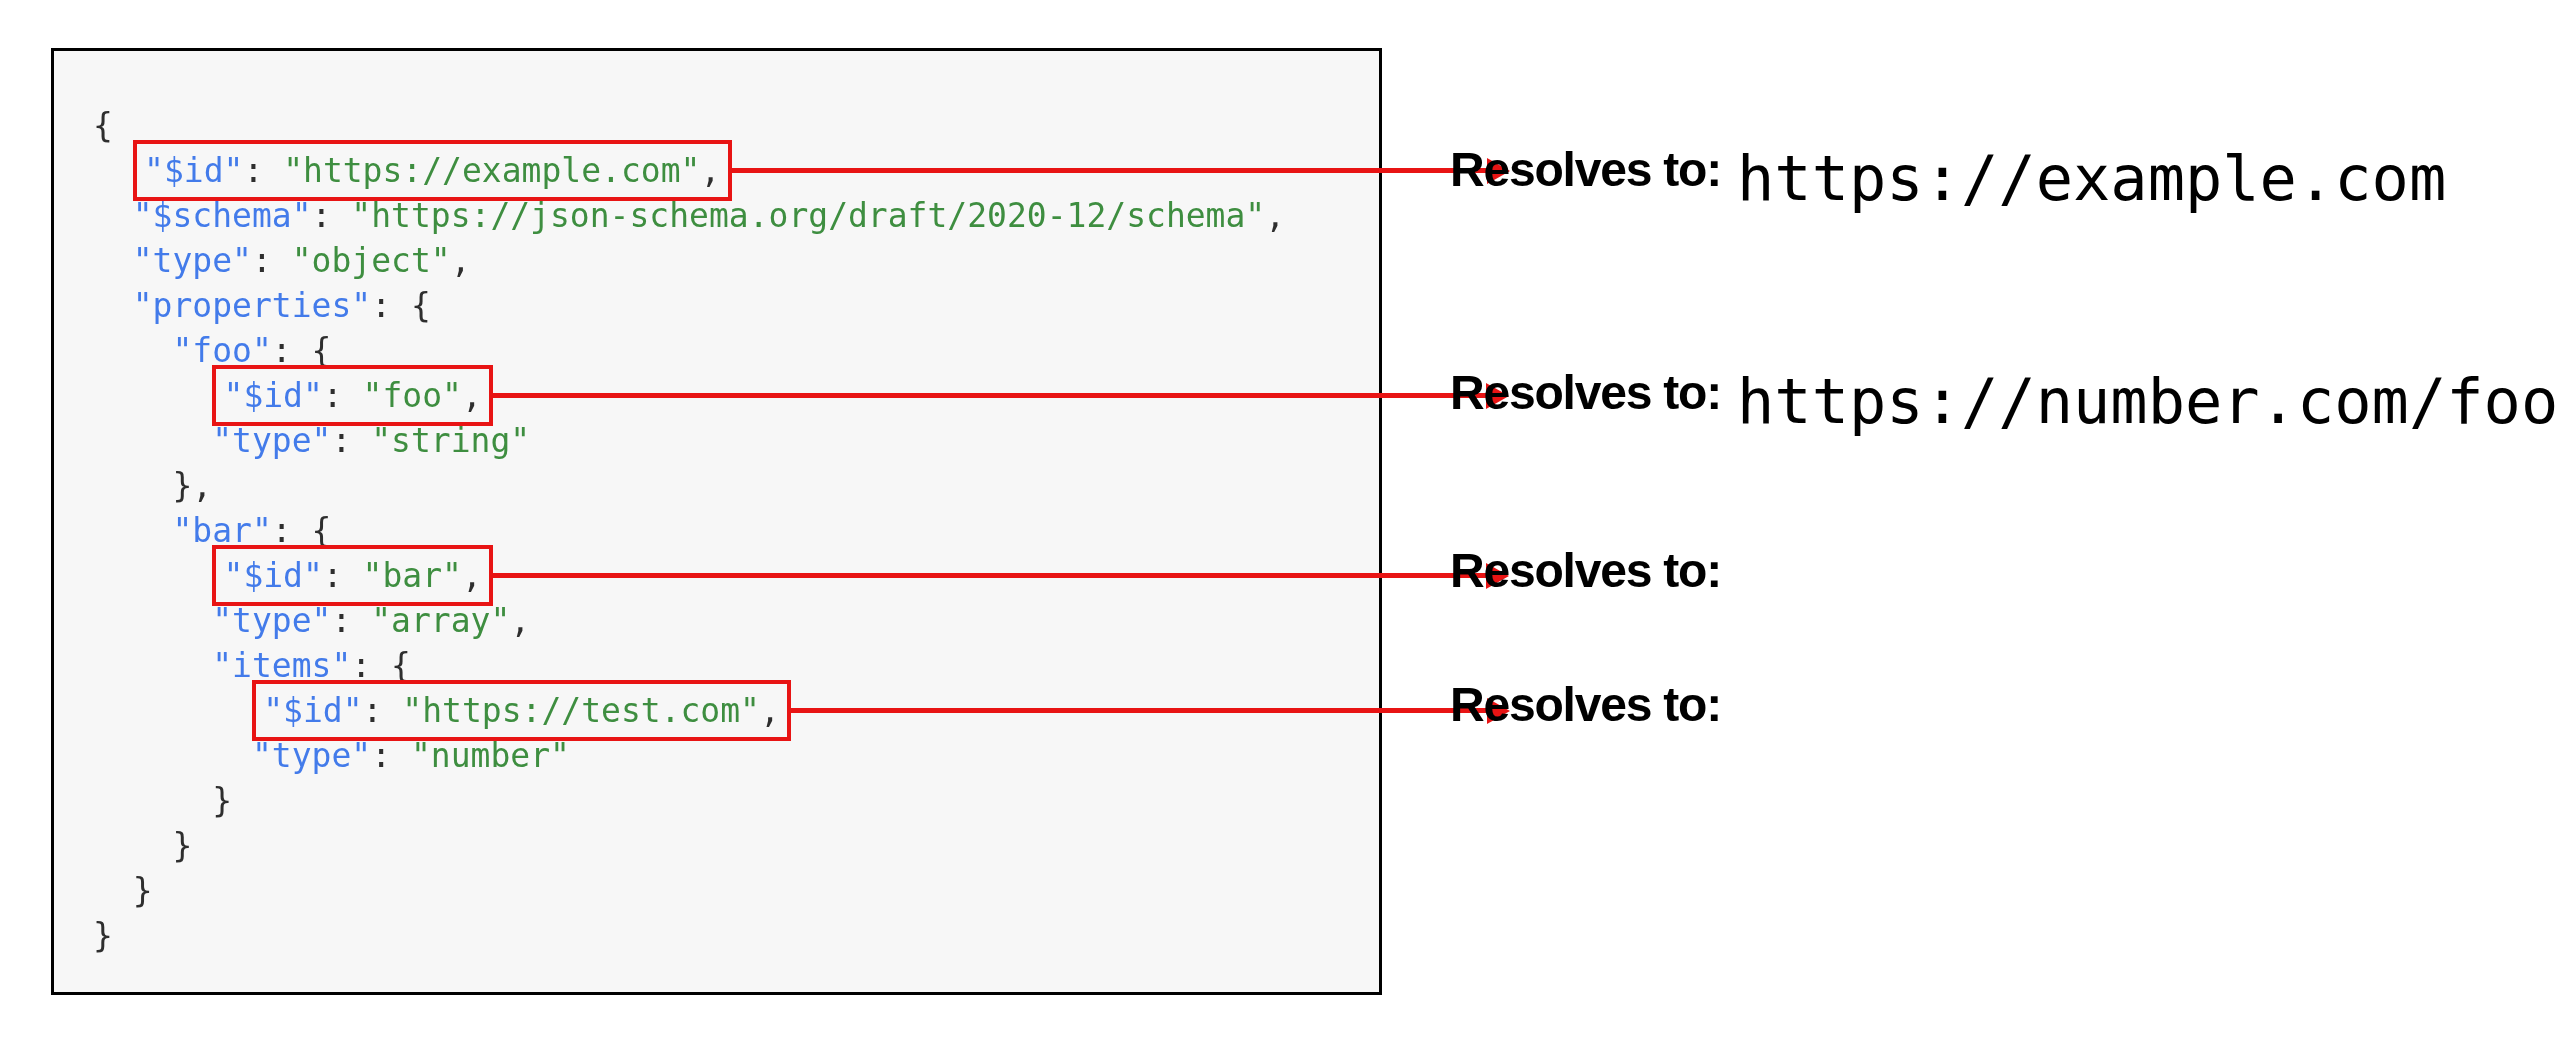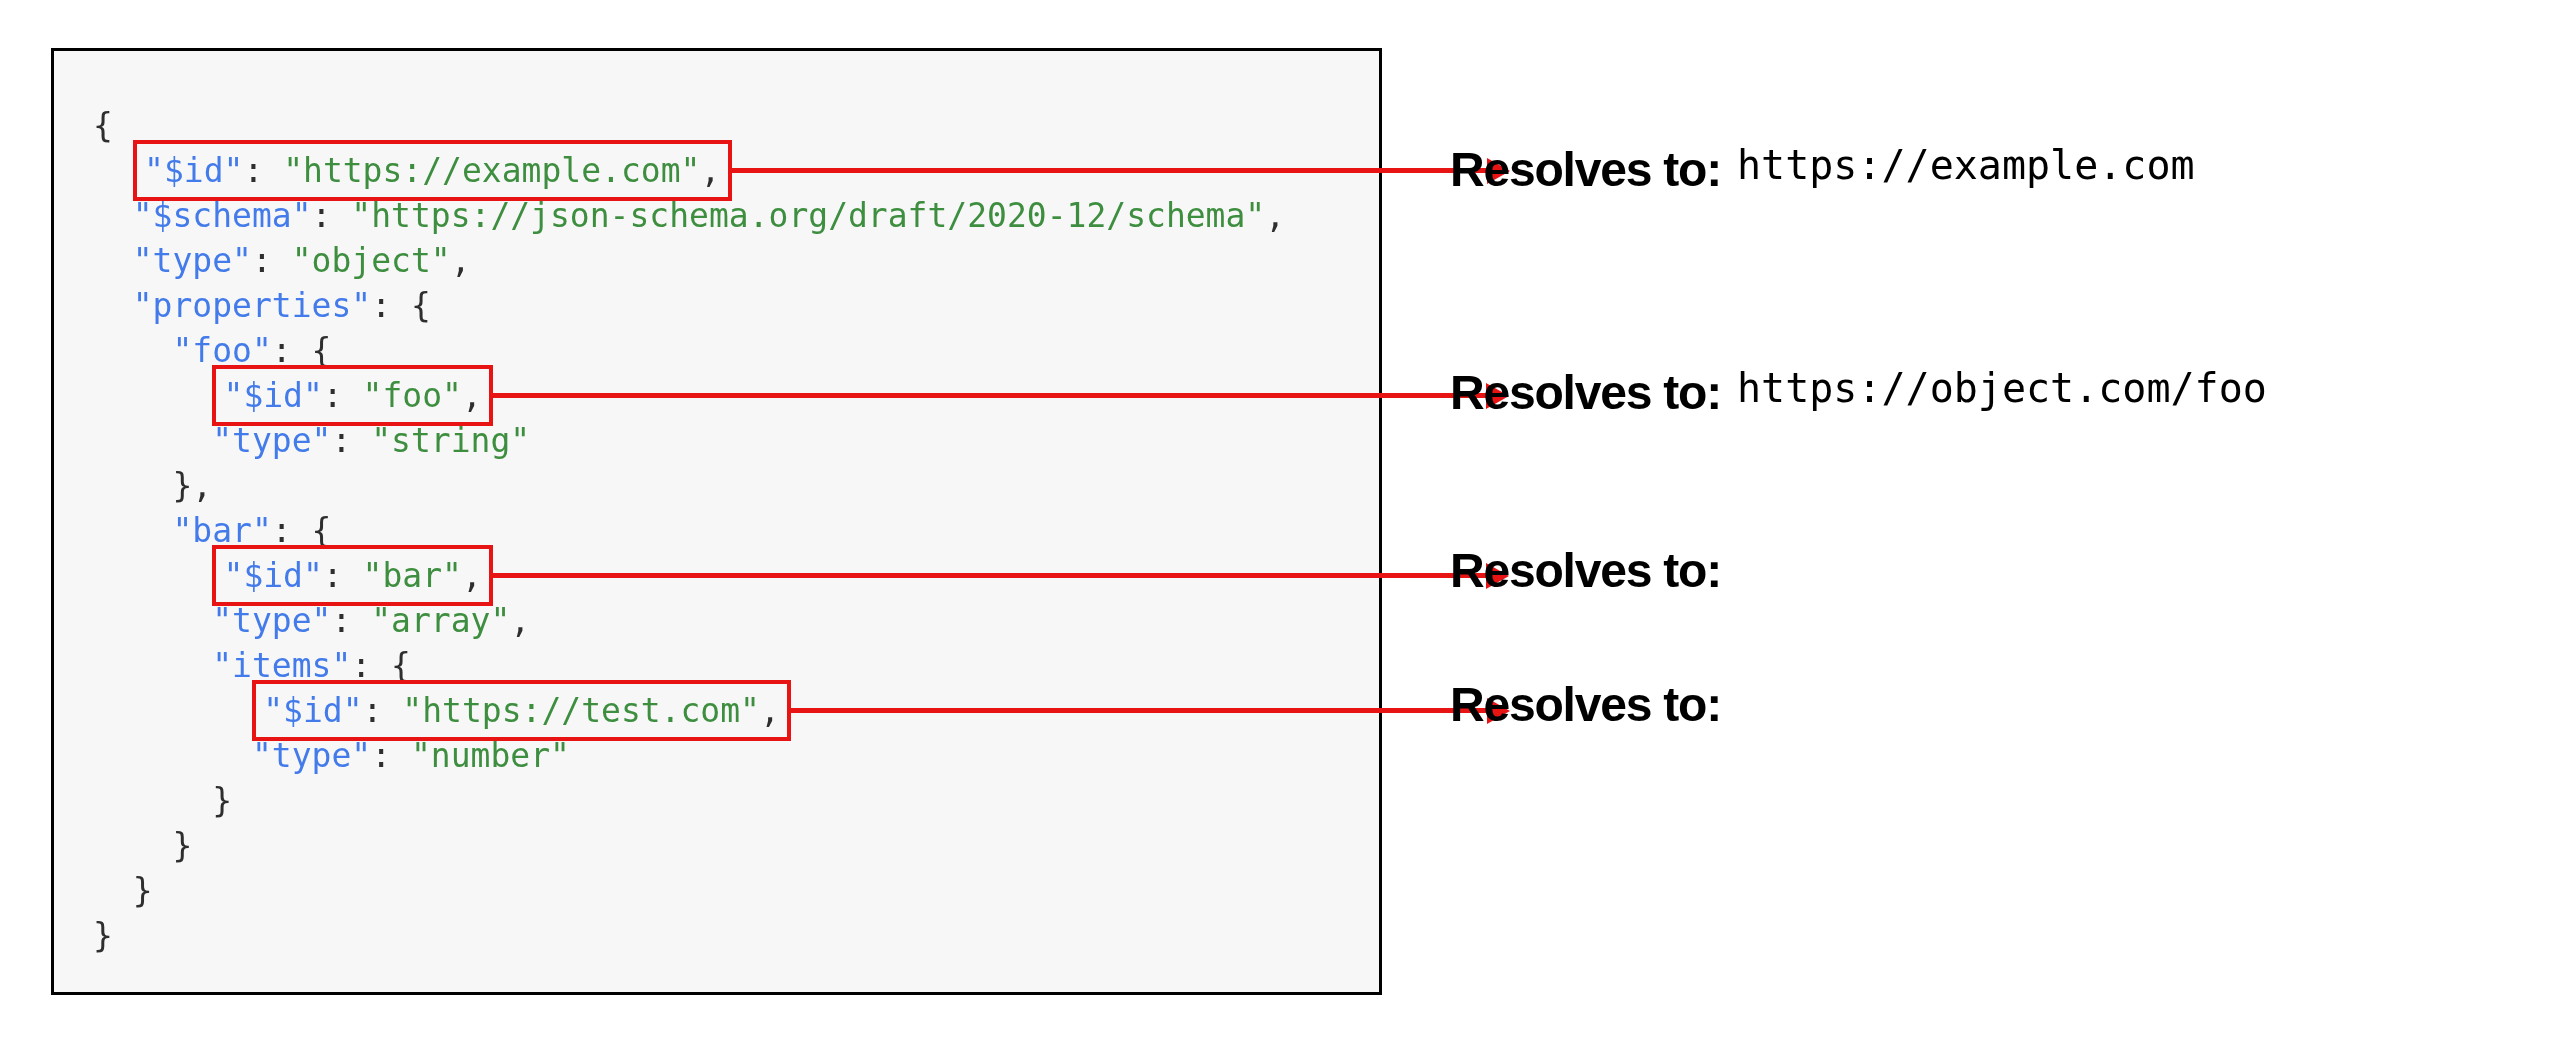--- a/index.html
+++ b/index.html
@@ -88,41 +88,41 @@
   .ann-3 { top: 677px; }
   .ann-label {
     font-family: "Liberation Sans", sans-serif;
     font-weight: bold;
     font-size: 48px;
     color: #000000;
     letter-spacing: -1.2px;
   }
   .ann-url {
     font-family: "DejaVu Sans Mono", monospace;
-    font-size: 40px;
+    font-size: 62px;
     color: #000000;
     margin-left: 16px;
   }
 </style>
 </head>
 <body>
 
 <div id="canvas">
 
   <div class="panel">
     <div class="code" id="code"><div class="code-line"><span class="tok-p">{</span></div><div class="code-line">  <span class="hl"><span class="tok-k">"$id"</span><span class="tok-p">: </span><span class="tok-s">"https://example.com"</span><span class="tok-p">,</span><span class="arrow arrow-w0"></span></span></div><div class="code-line">  <span class="tok-k">"$schema"</span><span class="tok-p">: </span><span class="tok-s">"https://json-schema.org/draft/2020-12/schema"</span><span class="tok-p">,</span></div><div class="code-line">  <span class="tok-k">"type"</span><span class="tok-p">: </span><span class="tok-s">"object"</span><span class="tok-p">,</span></div><div class="code-line">  <span class="tok-k">"properties"</span><span class="tok-p">: {</span></div><div class="code-line">    <span class="tok-k">"foo"</span><span class="tok-p">: {</span></div><div class="code-line">      <span class="hl"><span class="tok-k">"$id"</span><span class="tok-p">: </span><span class="tok-s">"foo"</span><span class="tok-p">,</span><span class="arrow arrow-w1"></span></span></div><div class="code-line">      <span class="tok-k">"type"</span><span class="tok-p">: </span><span class="tok-s">"string"</span></div><div class="code-line">    <span class="tok-p">},</span></div><div class="code-line">    <span class="tok-k">"bar"</span><span class="tok-p">: {</span></div><div class="code-line">      <span class="hl"><span class="tok-k">"$id"</span><span class="tok-p">: </span><span class="tok-s">"bar"</span><span class="tok-p">,</span><span class="arrow arrow-w2"></span></span></div><div class="code-line">      <span class="tok-k">"type"</span><span class="tok-p">: </span><span class="tok-s">"array"</span><span class="tok-p">,</span></div><div class="code-line">      <span class="tok-k">"items"</span><span class="tok-p">: {</span></div><div class="code-line">        <span class="hl"><span class="tok-k">"$id"</span><span class="tok-p">: </span><span class="tok-s">"https://test.com"</span><span class="tok-p">,</span><span class="arrow arrow-w3"></span></span></div><div class="code-line">        <span class="tok-k">"type"</span><span class="tok-p">: </span><span class="tok-s">"number"</span></div><div class="code-line">      <span class="tok-p">}</span></div><div class="code-line">    <span class="tok-p">}</span></div><div class="code-line">  <span class="tok-p">}</span></div><div class="code-line"><span class="tok-p">}</span></div></div>
   </div>
 
   <div class="ann ann-0">
     <span class="ann-label">Resolves to:</span>
     <span class="ann-url">https://example.com</span>
   </div>
   <div class="ann ann-1">
     <span class="ann-label">Resolves to:</span>
-    <span class="ann-url">https://object.com/foo</span>
+    <span class="ann-url">https://number.com/foo</span>
   </div>
   <div class="ann ann-2">
     <span class="ann-label">Resolves to:</span>
   </div>
   <div class="ann ann-3">
     <span class="ann-label">Resolves to:</span>
   </div>
 
 </div>
 

